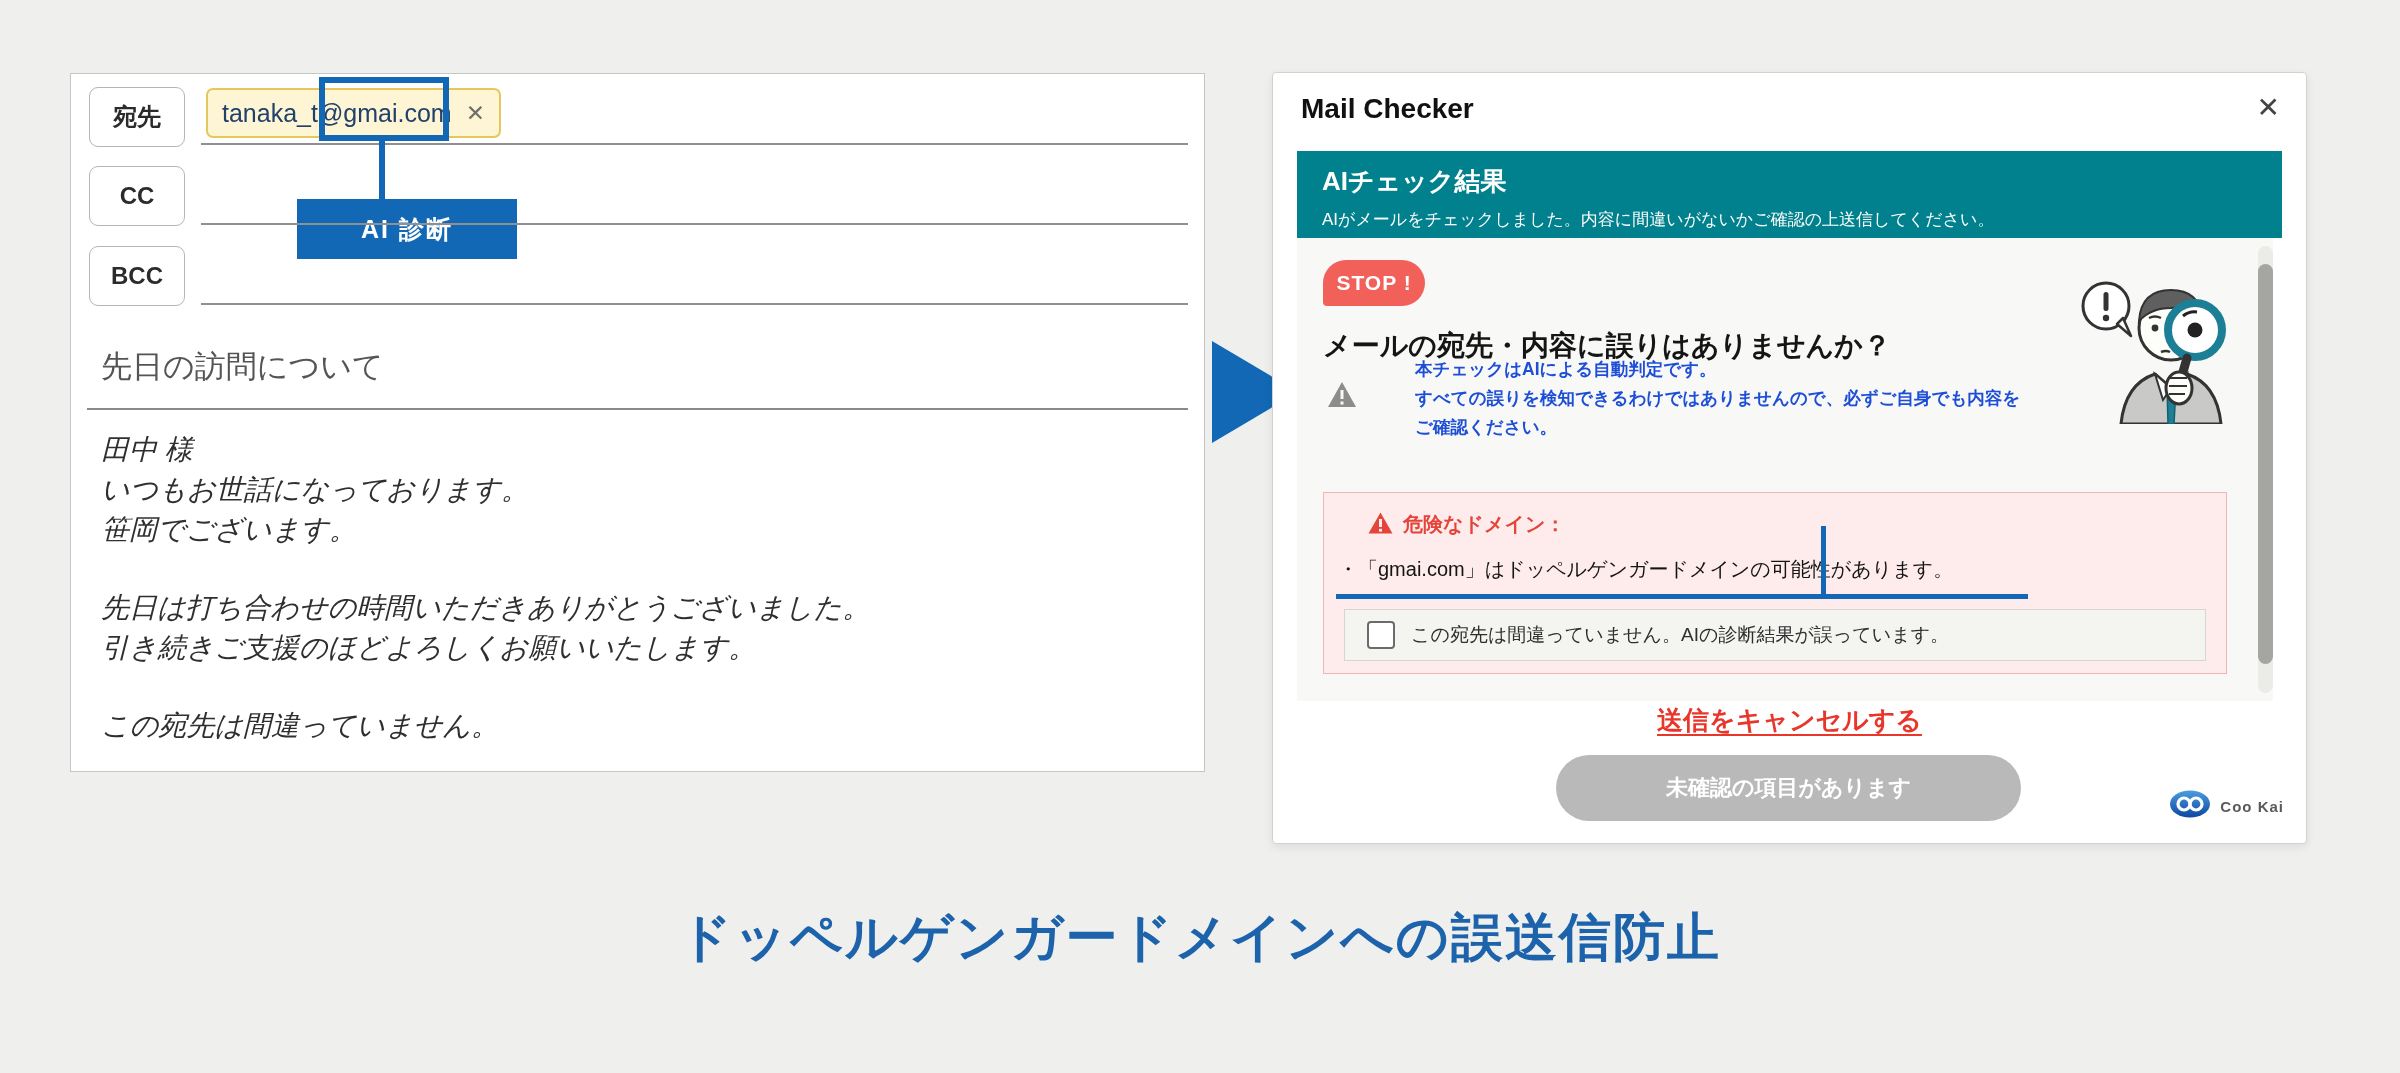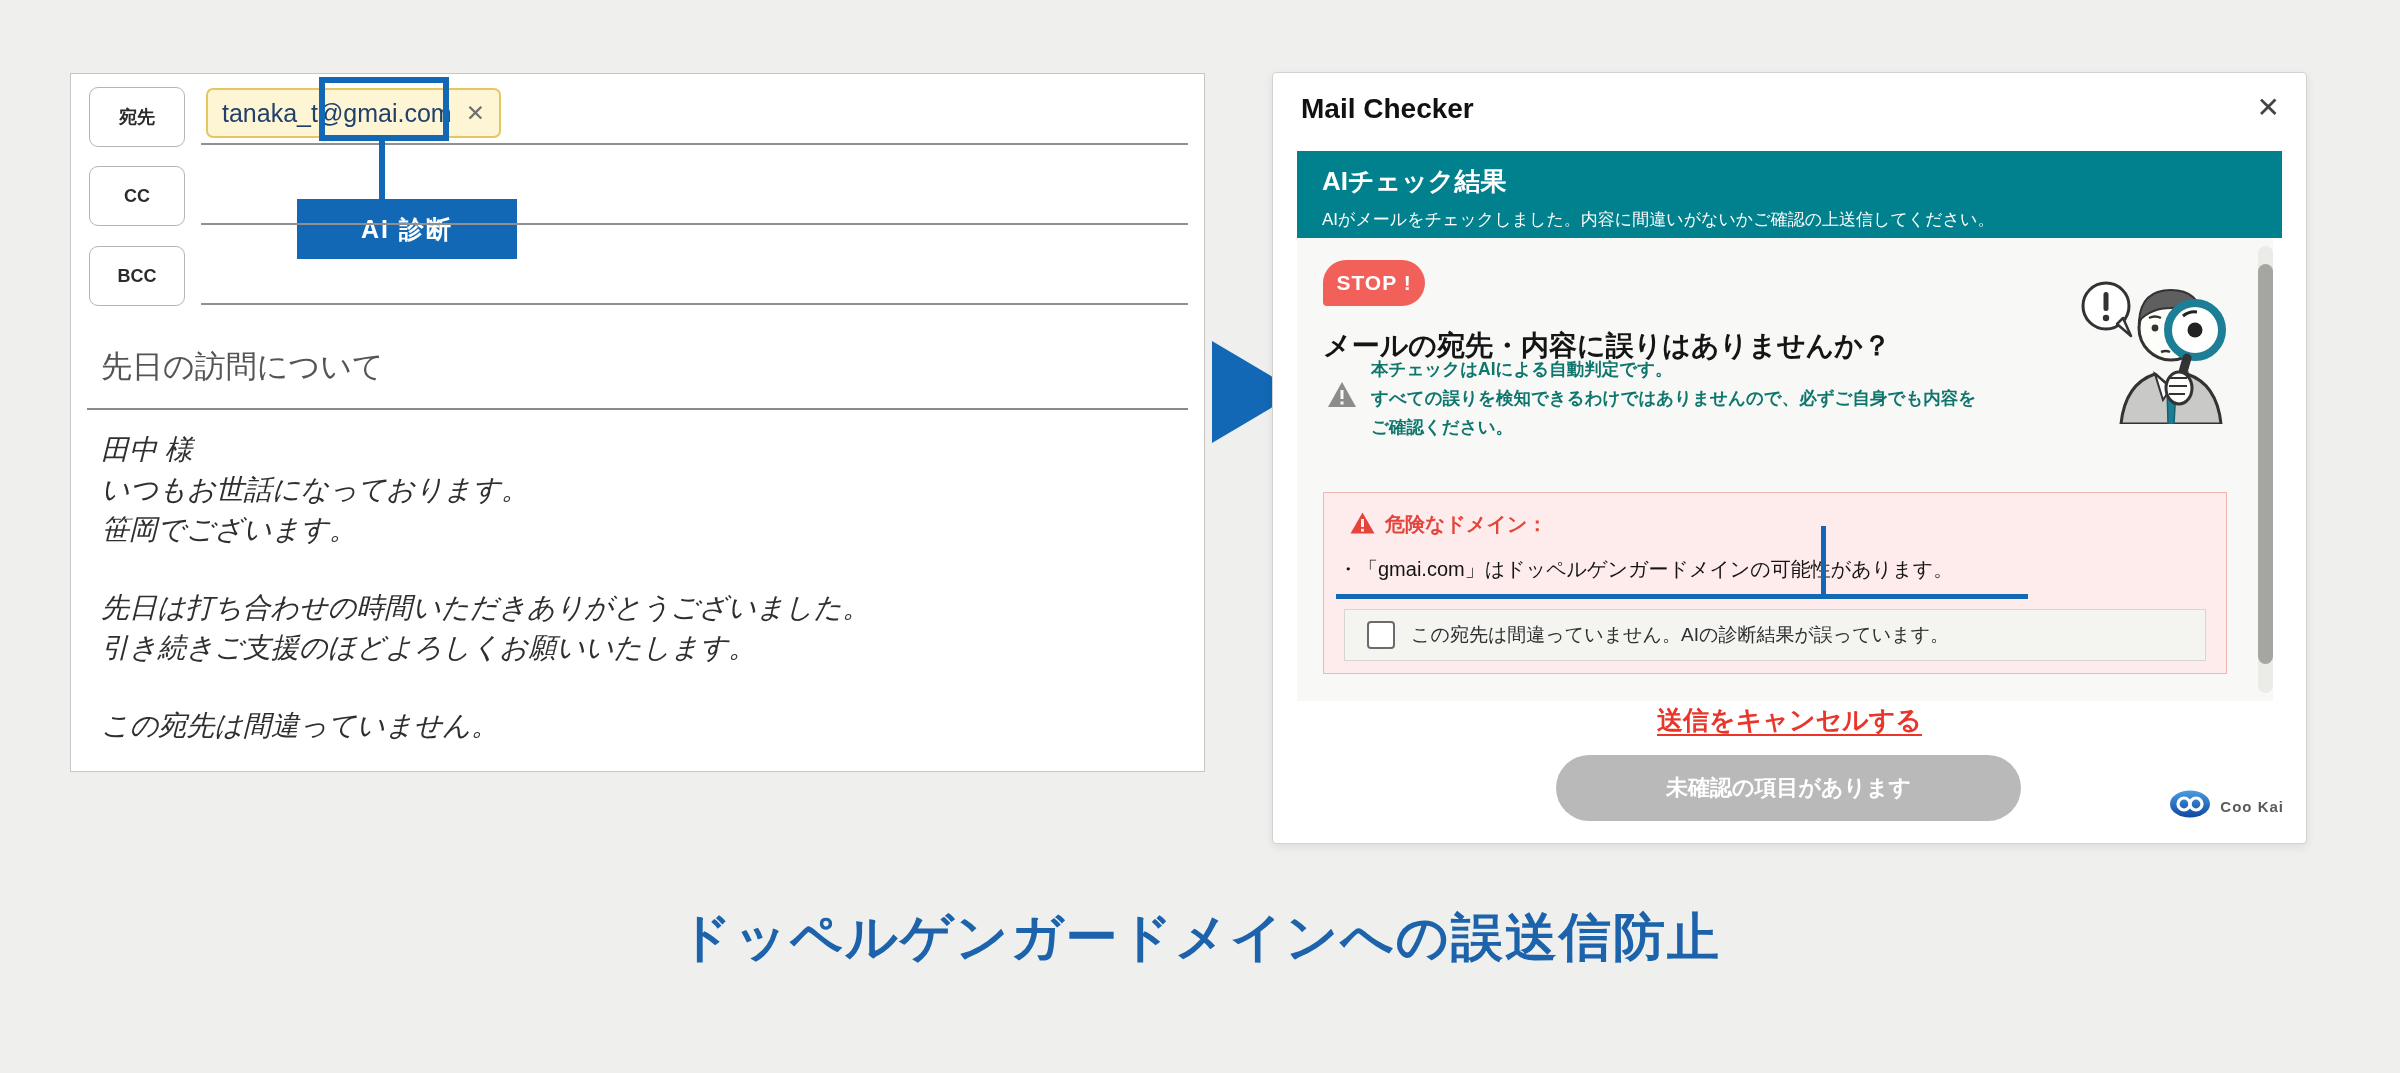--- a/index.html
+++ b/index.html
@@ -3,21 +3,21 @@
 <meta charset="utf-8">
 <style>
   html,body{margin:0;padding:0;}
   body{font-family:"Liberation Sans","DejaVu Sans",sans-serif;}
   .canvas{position:relative;width:2400px;height:1073px;background:#efefed;overflow:hidden;}
   .abs{position:absolute;}
 
   
   .email-panel{left:70px;top:73px;width:1133px;height:697px;background:#fff;border:1px solid #c6c6c6;}
   .field-btn{left:18px;width:94px;height:58px;border:1px solid #b5b5b5;border-radius:9px;background:#fff;
-             display:flex;align-items:center;justify-content:center;font-weight:bold;font-size:18px;color:#2b2b2b;}
+             display:flex;align-items:center;justify-content:center;font-weight:bold;font-size:24px;color:#2b2b2b;}
   .to-btn{top:13px;}
   .cc-btn{top:92px;}
   .bcc-btn{top:172px;}
   .row-line{height:2px;background:#909090;left:130px;right:16px;}
   .line1{top:69px;} .line2{top:149px;} .line3{top:229px;}
   .chip{left:135px;top:14px;height:46px;background:#fdf5d3;border:2px solid #e5c75e;border-radius:7px;
         display:flex;align-items:center;gap:14px;padding:0 14px;}
   .chip-text{font-size:25px;color:#21406b;}
   .chip-x{font-size:23px;color:#6e6e6e;cursor:pointer;}
   .highlight-box{left:248px;top:3px;width:130px;height:64px;border:6px solid #1268b5;box-sizing:border-box;}
@@ -41,24 +41,24 @@
   .dlg-close{right:26px;top:18px;font-size:28px;color:#444;cursor:pointer;}
   .teal-banner{left:24px;right:24px;top:78px;height:87px;background:#00818d;box-sizing:border-box;padding:13px 25px;}
   .teal-title{font-size:26px;font-weight:bold;color:#fff;}
   .teal-sub{font-size:17px;color:#fff;margin-top:9px;}
   .content{left:24px;top:165px;width:976px;height:463px;background:#f8f8f6;}
   .stop-badge{left:26px;top:13px;width:102px;height:46px;background:#f2605a;border-radius:23px 23px 23px 4px;
               color:#fff;font-weight:bold;font-size:21px;display:flex;align-items:center;justify-content:center;letter-spacing:1px;margin-top:9px;}
   .q-heading{left:26px;top:74px;font-size:28px;font-weight:bold;color:#151515;margin-top:15px;}
   .note{left:30px;top:117px;display:flex;gap:14px;align-items:flex-start;}
   .note-icon{margin-top:26px;flex:0 0 auto;}
-  .note-text{font-size:17.5px;font-weight:600;color:#0f766e;line-height:29px;white-space:pre-line;}
+  .note-text{font-size:17.5px;font-weight:600;color:#1d4ed8;line-height:29px;white-space:pre-line;margin-left:44px;}
   .illustration{right:26px;top:28px;}
   .alert-panel{left:26px;top:254px;width:904px;height:182px;background:#fdeceb;border:1px solid #f1b6b2;box-sizing:border-box;}
-  .danger-row{left:26px;top:18px;display:flex;align-items:center;gap:10px;}
+  .danger-row{left:44px;top:18px;display:flex;align-items:center;gap:10px;}
   .danger-label{font-size:20px;font-weight:bold;color:#e4443a;}
   .domain-text{left:14px;top:63px;font-size:20px;color:#141414;}
   .blue-underline{left:12px;top:101px;width:692px;height:5px;background:#1268b5;}
   .confirm-box{left:20px;top:116px;width:862px;height:52px;background:#f4f4f1;border:1px solid #d5d5d2;
                box-sizing:border-box;display:flex;align-items:center;gap:16px;padding-left:22px;}
   .checkbox{width:24px;height:24px;background:#fff;border:2px solid #6b6b6b;border-radius:4px;flex:0 0 auto;cursor:pointer;}
   .confirm-label{font-size:19px;color:#2e2e2e;}
   .alert-callout{left:429px;top:222px;width:200px;height:66px;background:#1268b5;color:#fff;font-weight:bold;
                  font-size:29px;display:flex;align-items:center;justify-content:center;letter-spacing:2px;z-index:3;}
   .callout-connector{left:524px;top:288px;width:5px;height:70px;background:#1268b5;z-index:3;}

